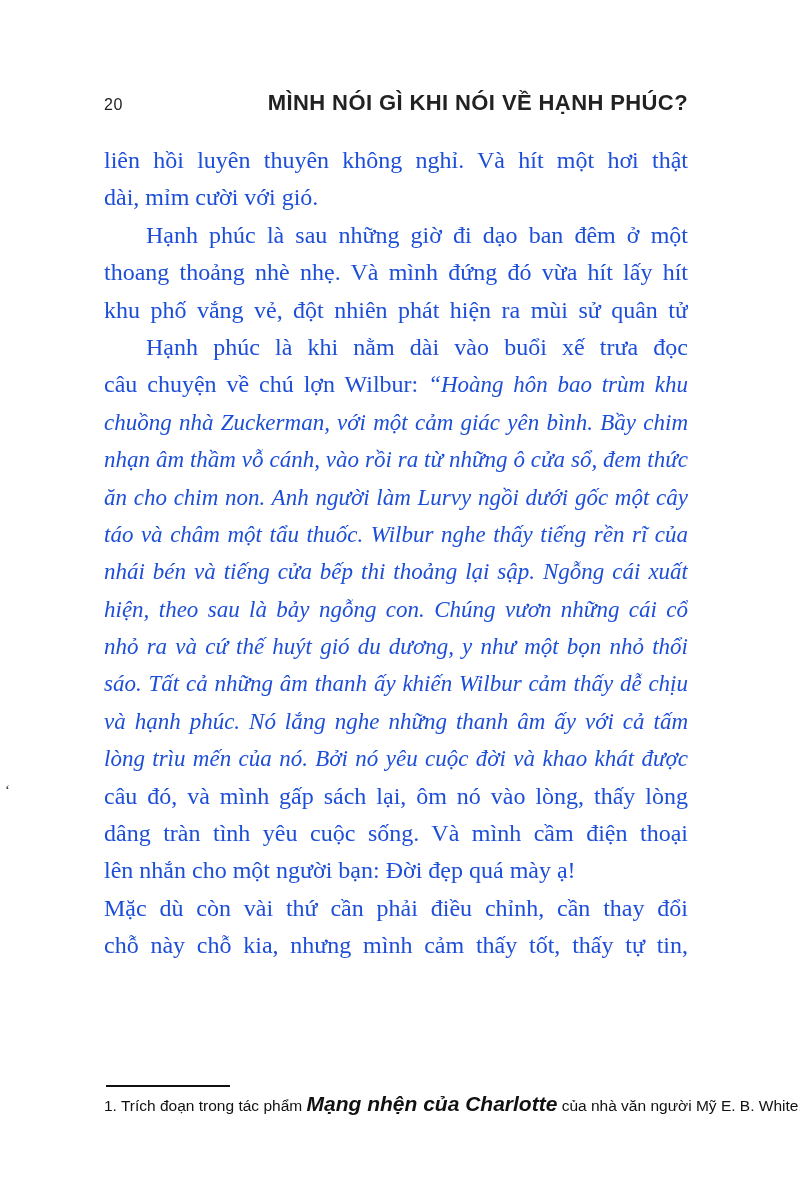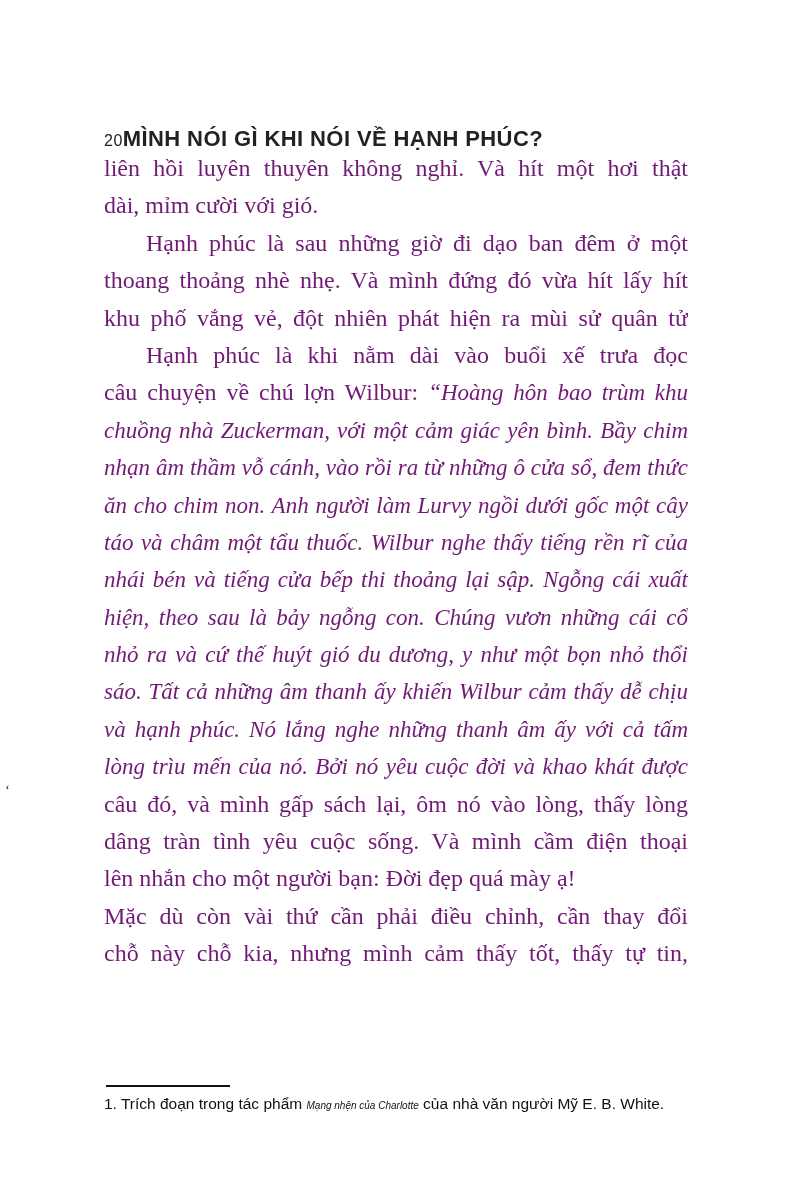--- a/index.html
+++ b/index.html
@@ -6,50 +6,49 @@
   body{
     width:800px;height:1179px;position:relative;
     background:#ffffff;color:#1b1b1b;
     font-family:"Liberation Serif","DejaVu Serif",serif;
     overflow:hidden;
   }
   .page{position:absolute;inset:0;}
   
   .header{
     position:absolute;left:104px;right:112px;top:90px;
-    display:flex;justify-content:flex-start;align-items:baseline;
+    display:flex;justify-content:space-between;align-items:baseline;
     font-family:"Liberation Sans","DejaVu Sans",sans-serif;
-    margin-top:36px;
   }
   .page-num{font-size:16px;letter-spacing:0.5px;color:#222;}
   .running-title{
     font-size:22px;font-weight:600;letter-spacing:0.4px;color:#222;
     white-space:nowrap;
   }
   
   .body-block{
-    position:absolute;left:104px;top:150px;width:584px;
-    font-size:24px;line-height:37.4px;color:#701a75;
+    position:absolute;left:104px;top:142px;width:584px;
+    font-size:24px;line-height:37.4px;color:#1d4ed8;
   }
   .line{white-space:normal;height:37.4px;overflow:hidden;text-align:left;}
   .line.just{text-align:justify;text-align-last:justify;}
   .line.ind{padding-left:42px;}
   .it{font-style:italic;font-size:23px;}
   .sup{font-size:13px;vertical-align:6px;font-style:normal;}
   
   .footnote-rule{
     position:absolute;left:106px;top:1085px;width:124px;height:2px;
     background:#111;
   }
   .footnote{
     position:absolute;left:104px;top:1093px;width:640px;
     font-family:"Liberation Sans","DejaVu Sans",sans-serif;
     font-size:15.5px;line-height:22px;color:#111;white-space:nowrap;
   }
-  .footnote .it{font-size:10px;}
+  .footnote .it{font-size:21px;font-weight:bold;}
   .scan-artifact{
     position:absolute;left:5px;top:782px;font-size:15px;color:#333;
     font-family:"Liberation Serif",serif;
   }
 </style>
 </head>
 <body>
 
 <div class="page">
 

